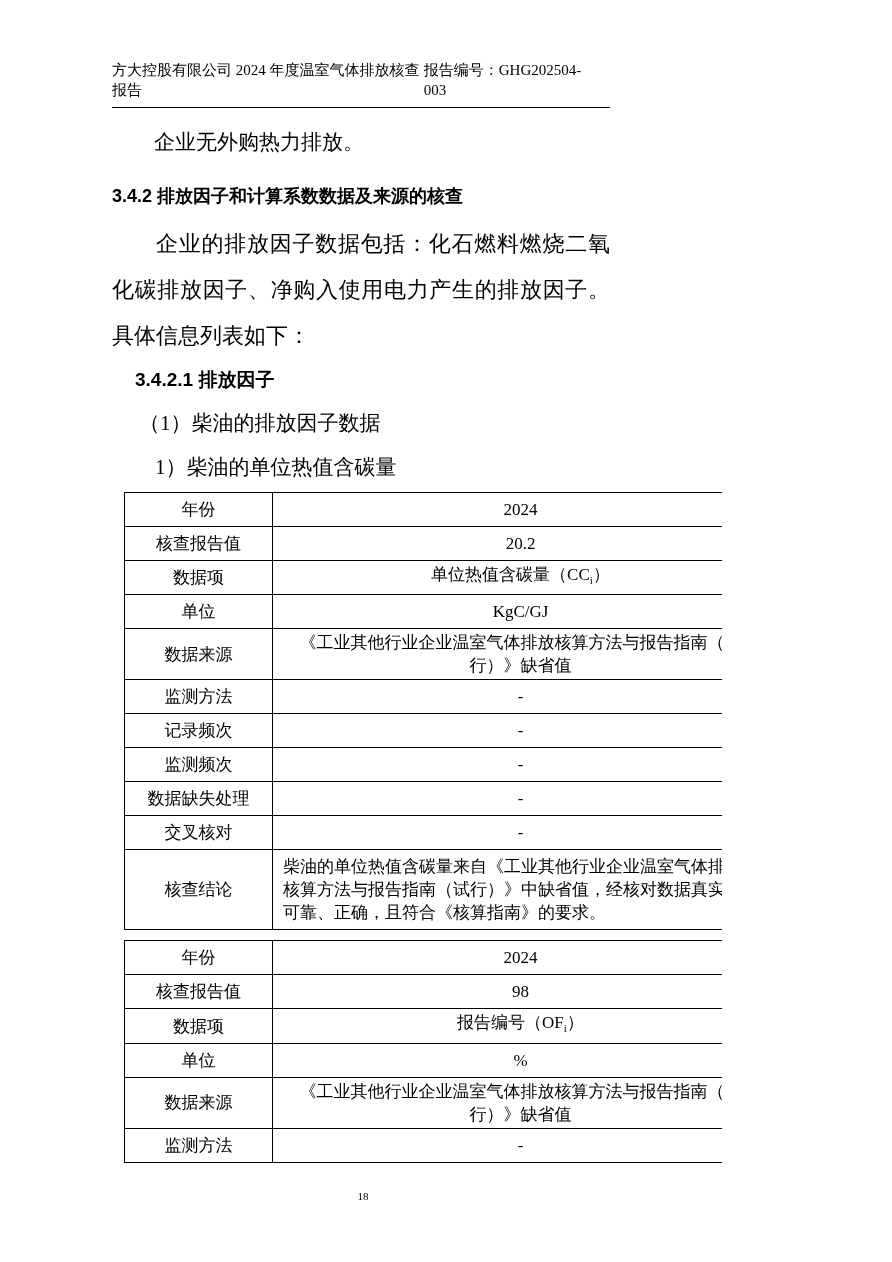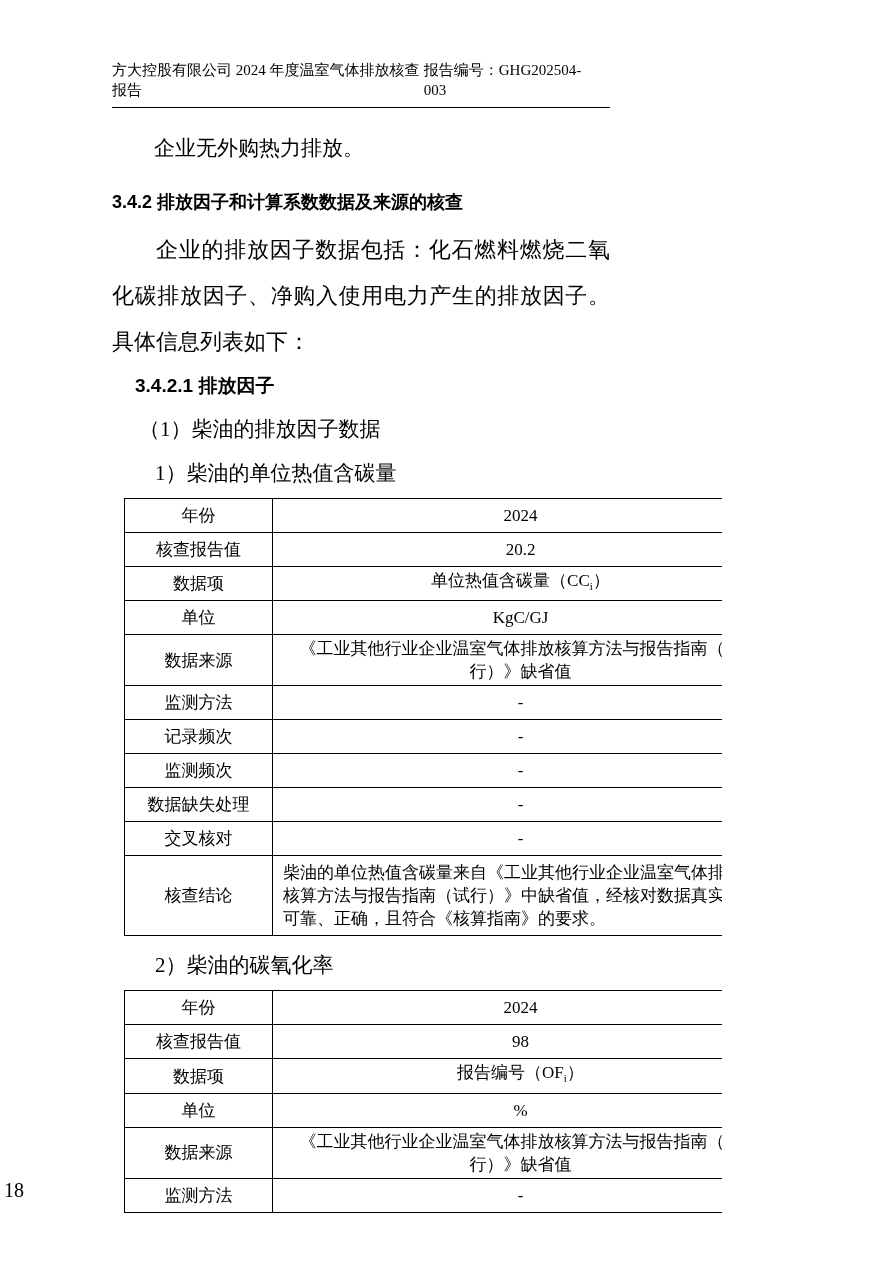--- a/index.html
+++ b/index.html
@@ -28,21 +28,21 @@
     line-height: 20px;
   }
   .doc-header .hdr-right { padding-right: 20px; }
 
   
   .para-indent {
     font-size: 21px;
     line-height: 29px;
     text-indent: 2em;
   }
-  .p-no-heat { margin-top: 26px; }
+  .p-no-heat { margin-top: 20px; }
   .sec-heading {
     margin-top: 26px;
     font-family: "Liberation Sans", "DejaVu Sans", sans-serif;
     font-weight: bold;
     font-size: 18px;
     line-height: 26px;
   }
   .p-factors {
     margin-top: 12px;
     font-size: 22px;
@@ -94,22 +94,22 @@
     text-align: left;
     padding: 5px 10px;
   }
   sub { font-size: 0.65em; }
 
   
   .page-number {
     position: absolute;
     left: 4px; right: 0;
     bottom: 60px;
-    text-align: left;
-    font-size: 20px;
+    text-align: center;
+    font-size: 11px;
   }
 </style>
 </head>
 <body>
 
 <div class="page">
 
   <div class="doc-header">
     <span class="hdr-left">方大控股有限公司 2024 年度温室气体排放核查报告</span>
     <span class="hdr-right">报告编号：GHG202504-003</span>
@@ -169,21 +169,20 @@
         <td class="c-label">交叉核对</td>
         <td class="c-value">-</td>
       </tr>
       <tr>
         <td class="c-label">核查结论</td>
         <td class="c-value left">柴油的单位热值含碳量来自《工业其他行业企业温室气体排放核算方法与报告指南（试行）》中缺省值，经核对数据真实、可靠、正确，且符合《核算指南》的要求。</td>
       </tr>
     </tbody>
   </table>
 
-  <p class="list-item-2">2）柴油的碳氧化率</p>
 
   <table class="doc-table">
     <tbody>
       <tr>
         <td class="c-label">年份</td>
         <td class="c-value">2024</td>
       </tr>
       <tr>
         <td class="c-label">核查报告值</td>
         <td class="c-value">98</td>

